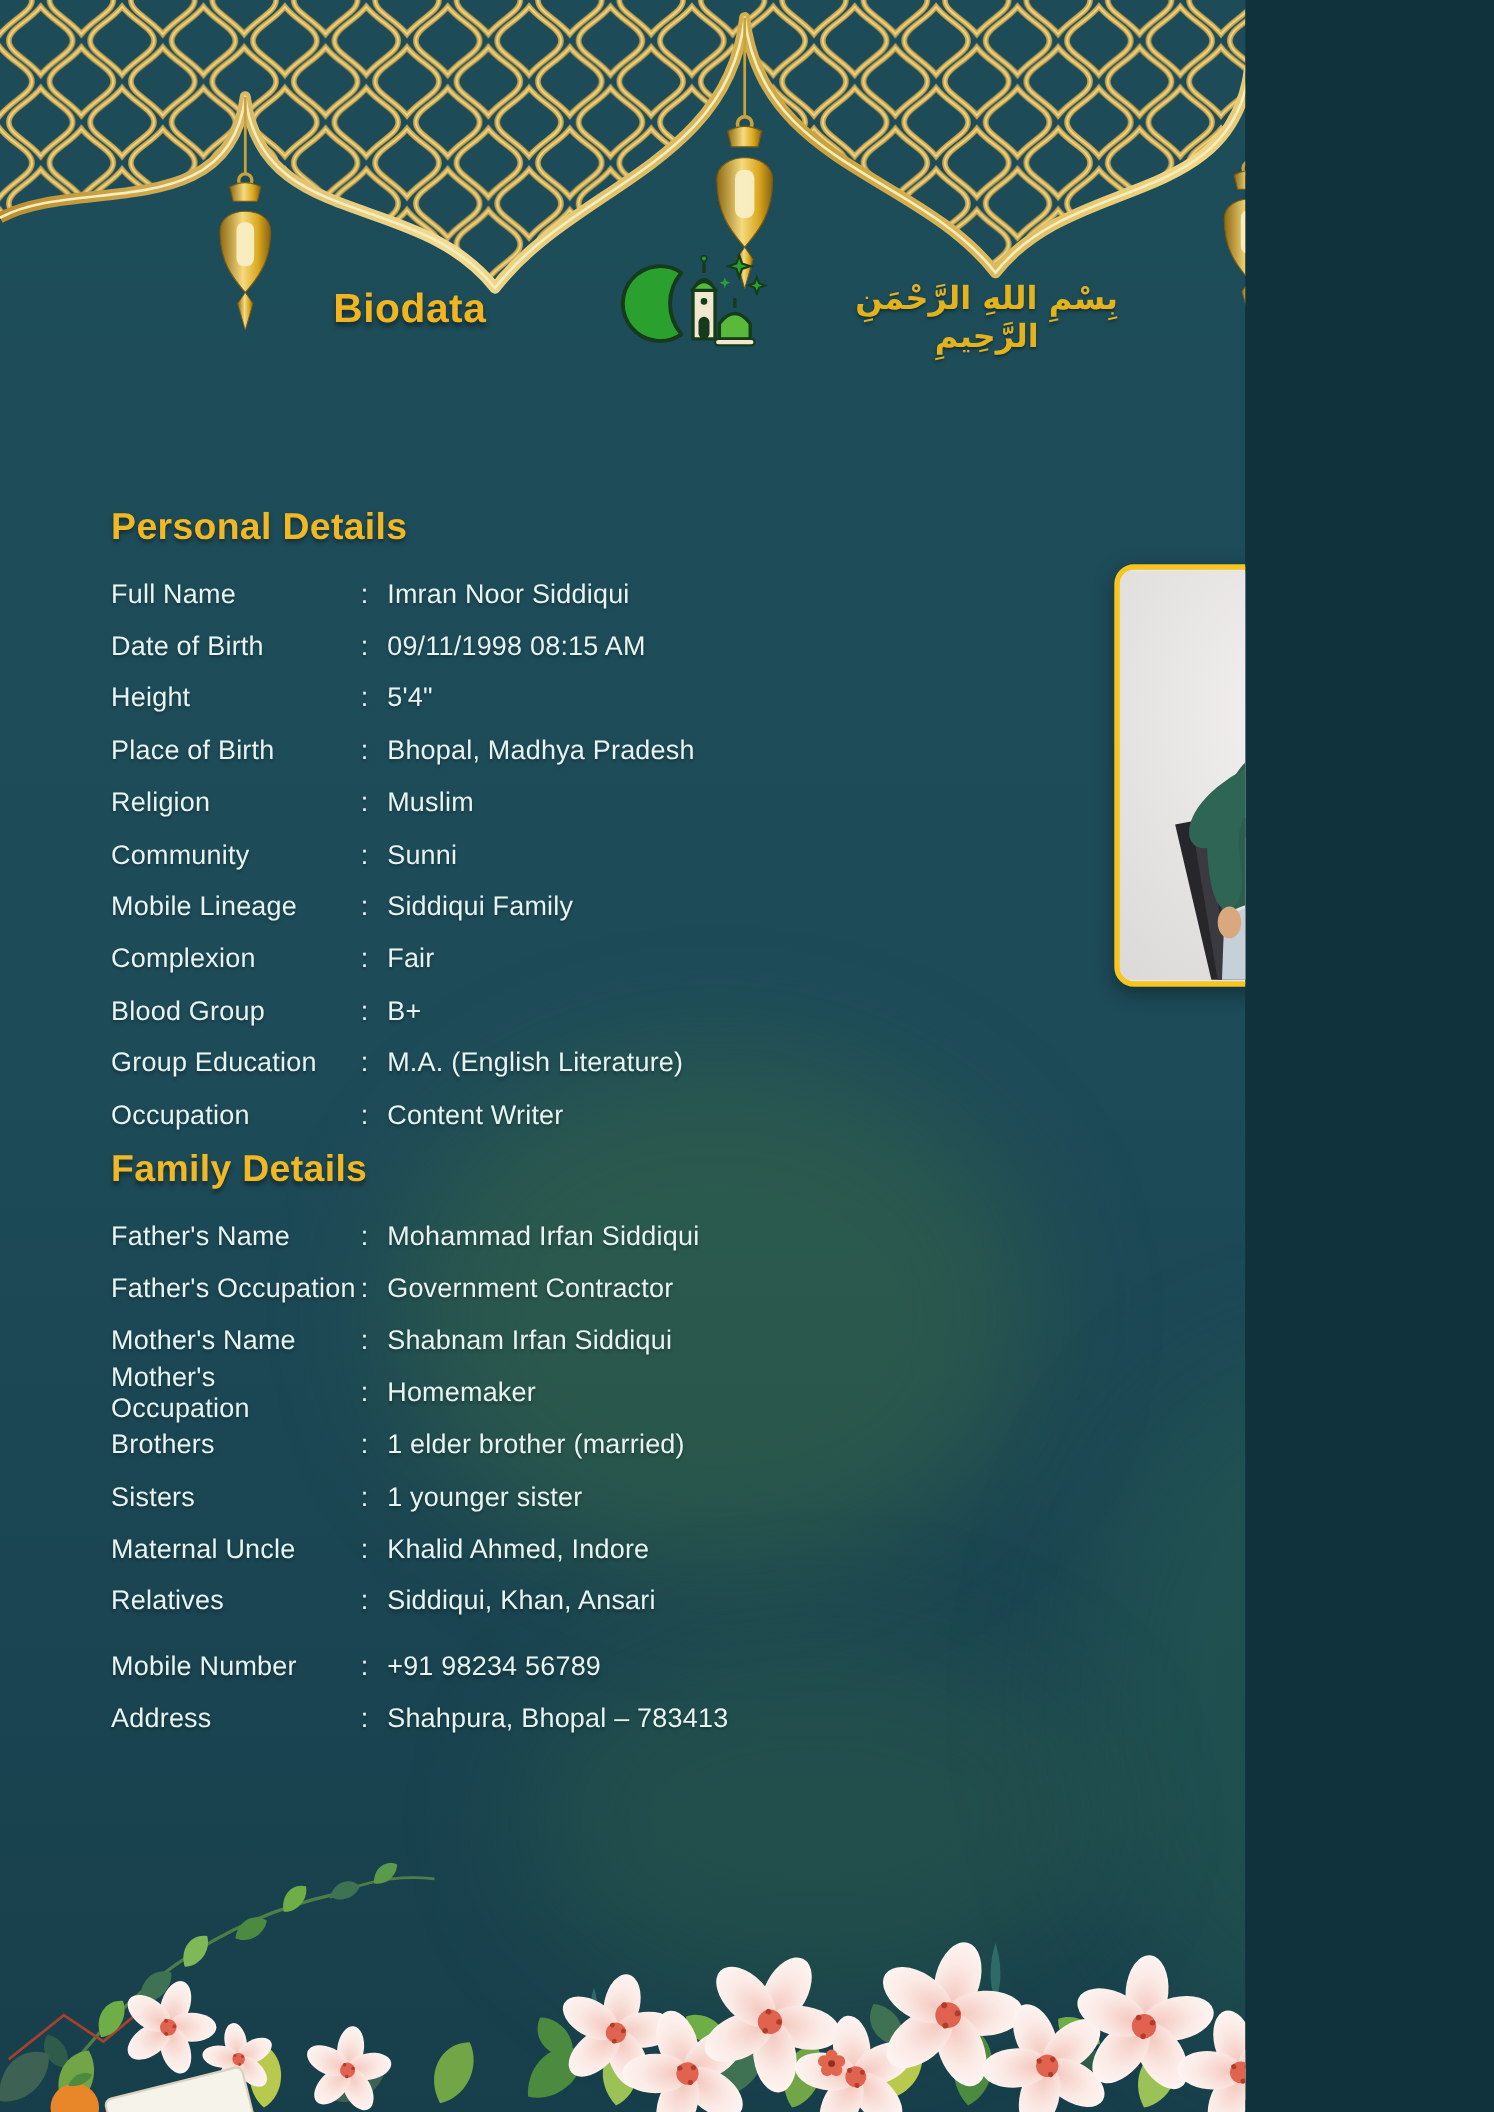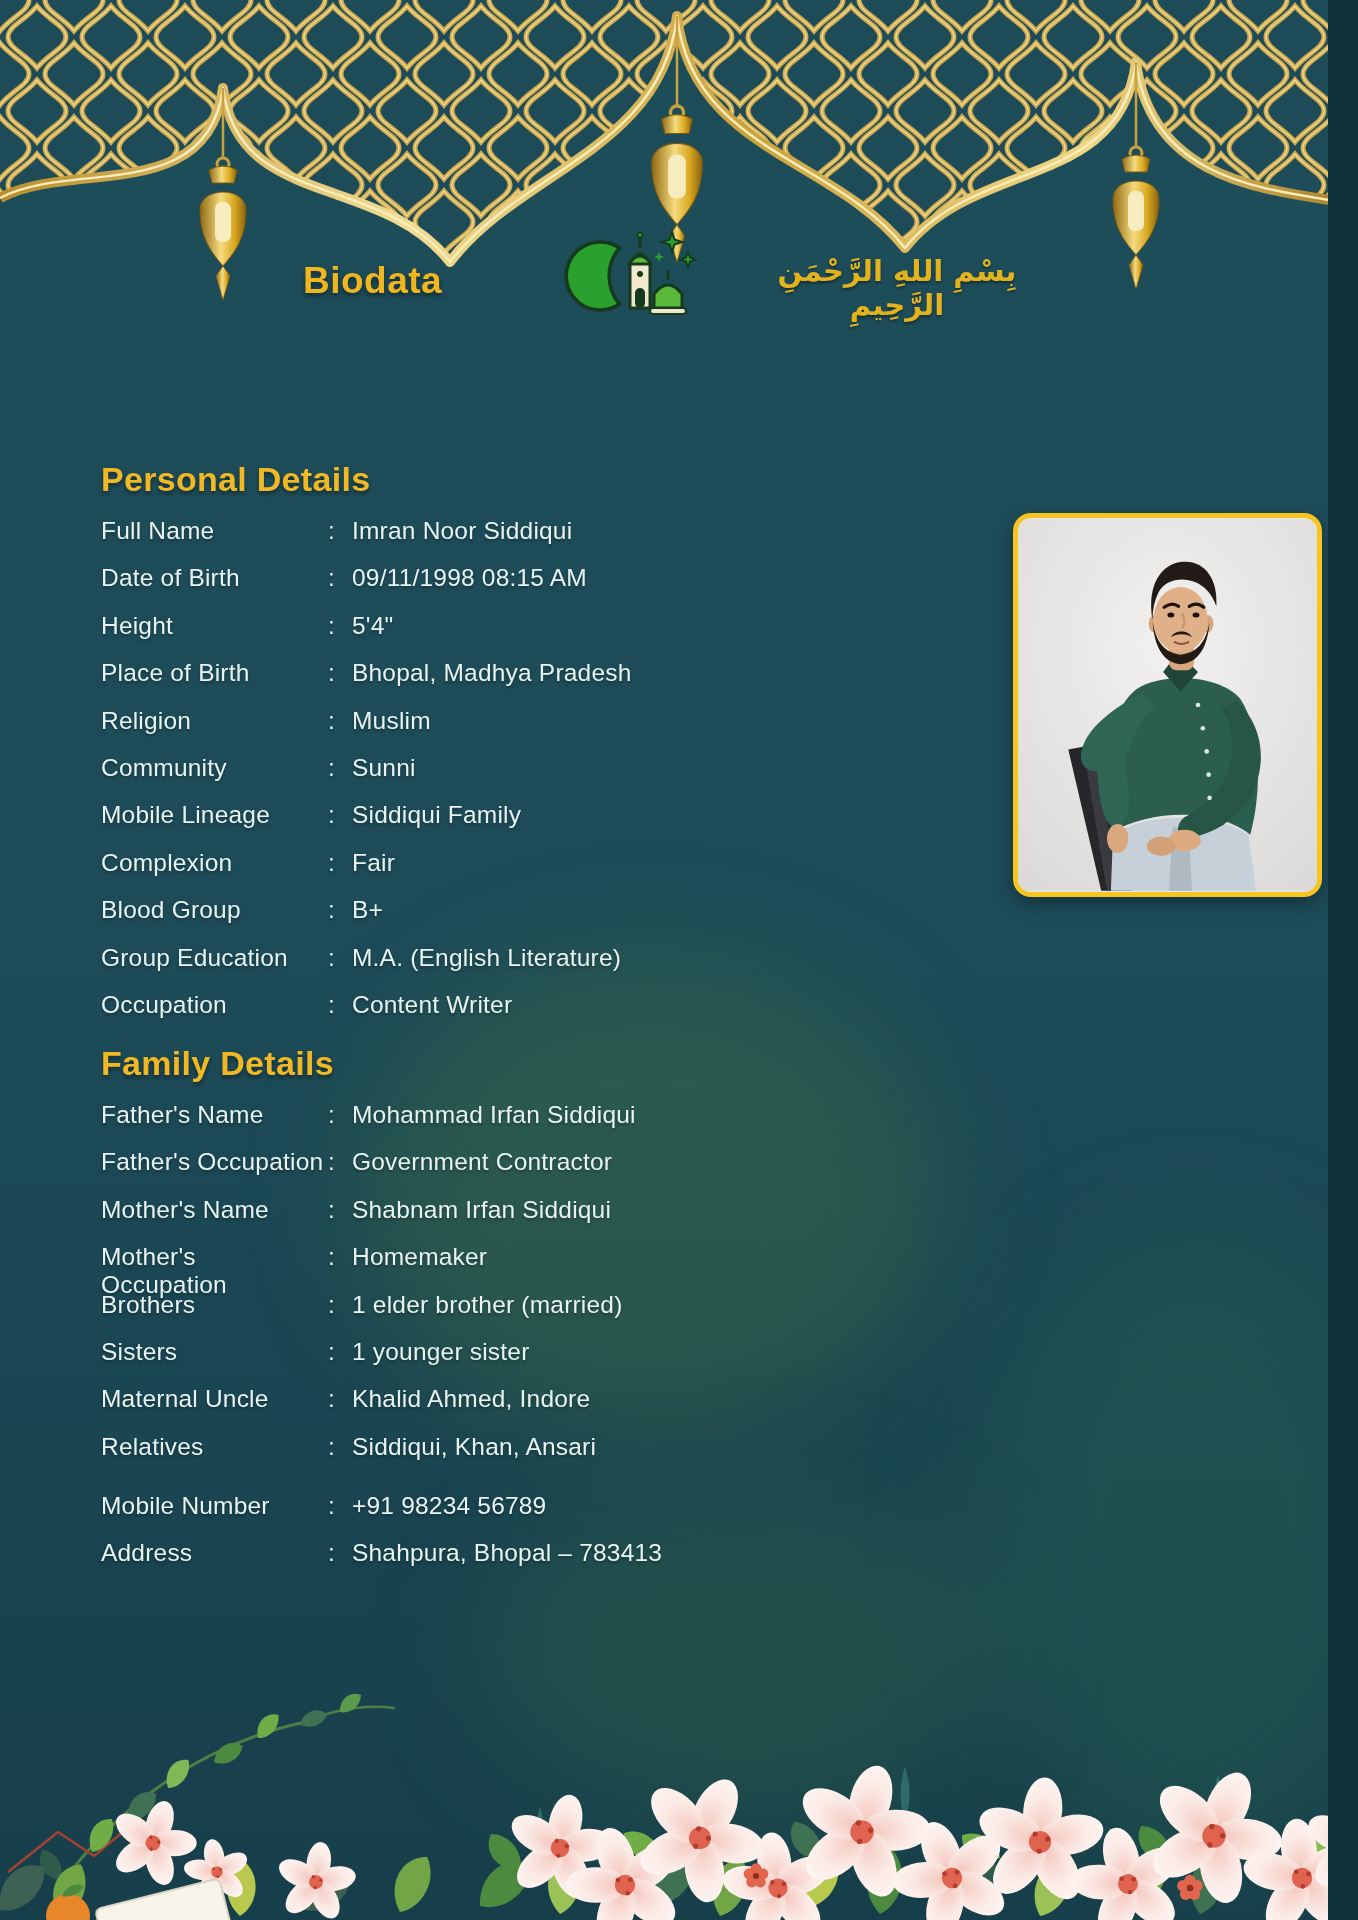--- a/index.html
+++ b/index.html
@@ -1,37 +1,37 @@
 <!DOCTYPE html>
 <html><head>
 <meta charset="utf-8">
 <style>
   html,body{margin:0;padding:0;background:#10323c;}
-  .page{position:relative;width:1328px;height:1920px;overflow:hidden;
+  .page{position:relative;width:1092px;height:1920px;overflow:hidden;
         background:linear-gradient(180deg,#1e4d5a 0%,#1d4b58 50%,#173f4b 100%);
-        font-family:"Liberation Sans",sans-serif;}
+        font-family:"Liberation Sans",sans-serif;padding-left:40px;}
   .blob{position:absolute;border-radius:50%;filter:blur(55px);pointer-events:none;}
   .blob1{left:360px;top:960px;width:580px;height:470px;background:rgba(72,122,62,.33);}
   .blob2{left:980px;top:1240px;width:430px;height:620px;background:rgba(44,104,80,.34);}
   .blob3{left:480px;top:1490px;width:520px;height:330px;background:rgba(58,112,68,.28);}
   .hdr{position:absolute;left:0;top:0;width:1358px;height:400px;}
   .title-row{position:absolute;left:0;top:0;width:1358px;}
   .biodata{position:absolute;left:303px;top:260px;font-size:37px;font-weight:800;
            color:#f1b61f;letter-spacing:.5px;text-shadow:0 3px 5px rgba(0,0,0,.45);}
   .logo{position:absolute;left:560px;top:222px;width:150px;height:94px;}
   .bismillah{position:absolute;left:772px;top:254px;width:250px;text-align:center;
              font-family:"DejaVu Sans",sans-serif;font-size:29px;font-weight:bold;
              color:#e3b31e;direction:rtl;text-shadow:0 2px 3px rgba(0,0,0,.4);}
   .sec{position:absolute;left:85px;margin-left:16px;}
   .sec h2{margin:0 0 18px 0;font-size:34px;font-weight:800;color:#f0b824;
           letter-spacing:.3px;text-shadow:0 3px 4px rgba(0,0,0,.4);}
   .sec-personal{top:460px;}
   .sec-family{top:1044px;}
   .sec-contact{top:1492px;}
-  .row{display:flex;align-items:flex-start;height:47.4px;font-size:24.5px;color:#e8f4f1;
+  .row{display:flex;align-items:center;height:47.4px;font-size:24.5px;color:#e8f4f1;
        text-shadow:0 2px 3px rgba(0,0,0,.3);letter-spacing:.2px;}
   .lbl{width:227px;flex:none;}
   .col{width:24px;flex:none;}
   .val{white-space:nowrap;}
   .photo{position:absolute;left:1013px;top:513px;width:309px;height:384px;box-sizing:border-box;
          border:5px solid #f6c51f;border-radius:18px;overflow:hidden;background:#e8e7e5;
          box-shadow:0 6px 18px rgba(0,0,0,.35);}
   .photo svg{display:block;width:100%;height:100%;}
   .flowers{position:absolute;left:0;top:1680px;width:1358px;height:240px;}
 </style>

